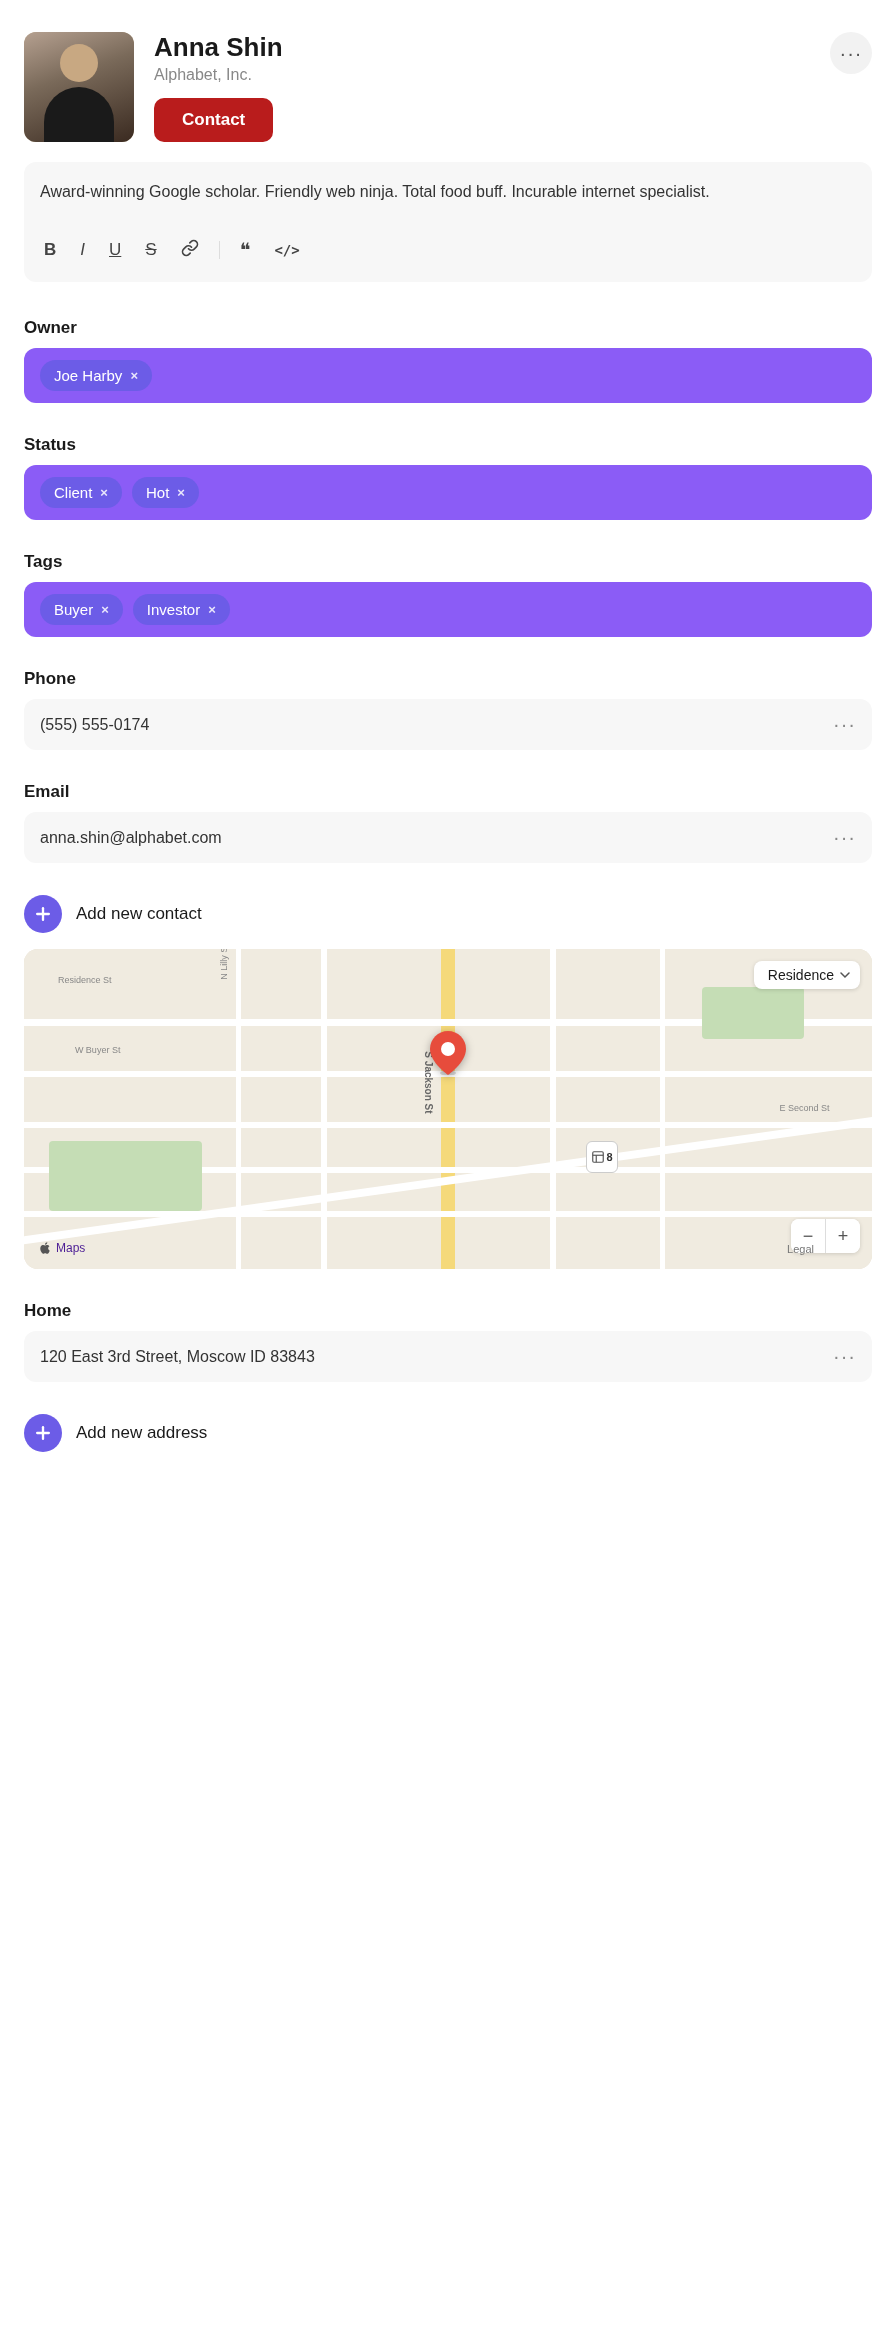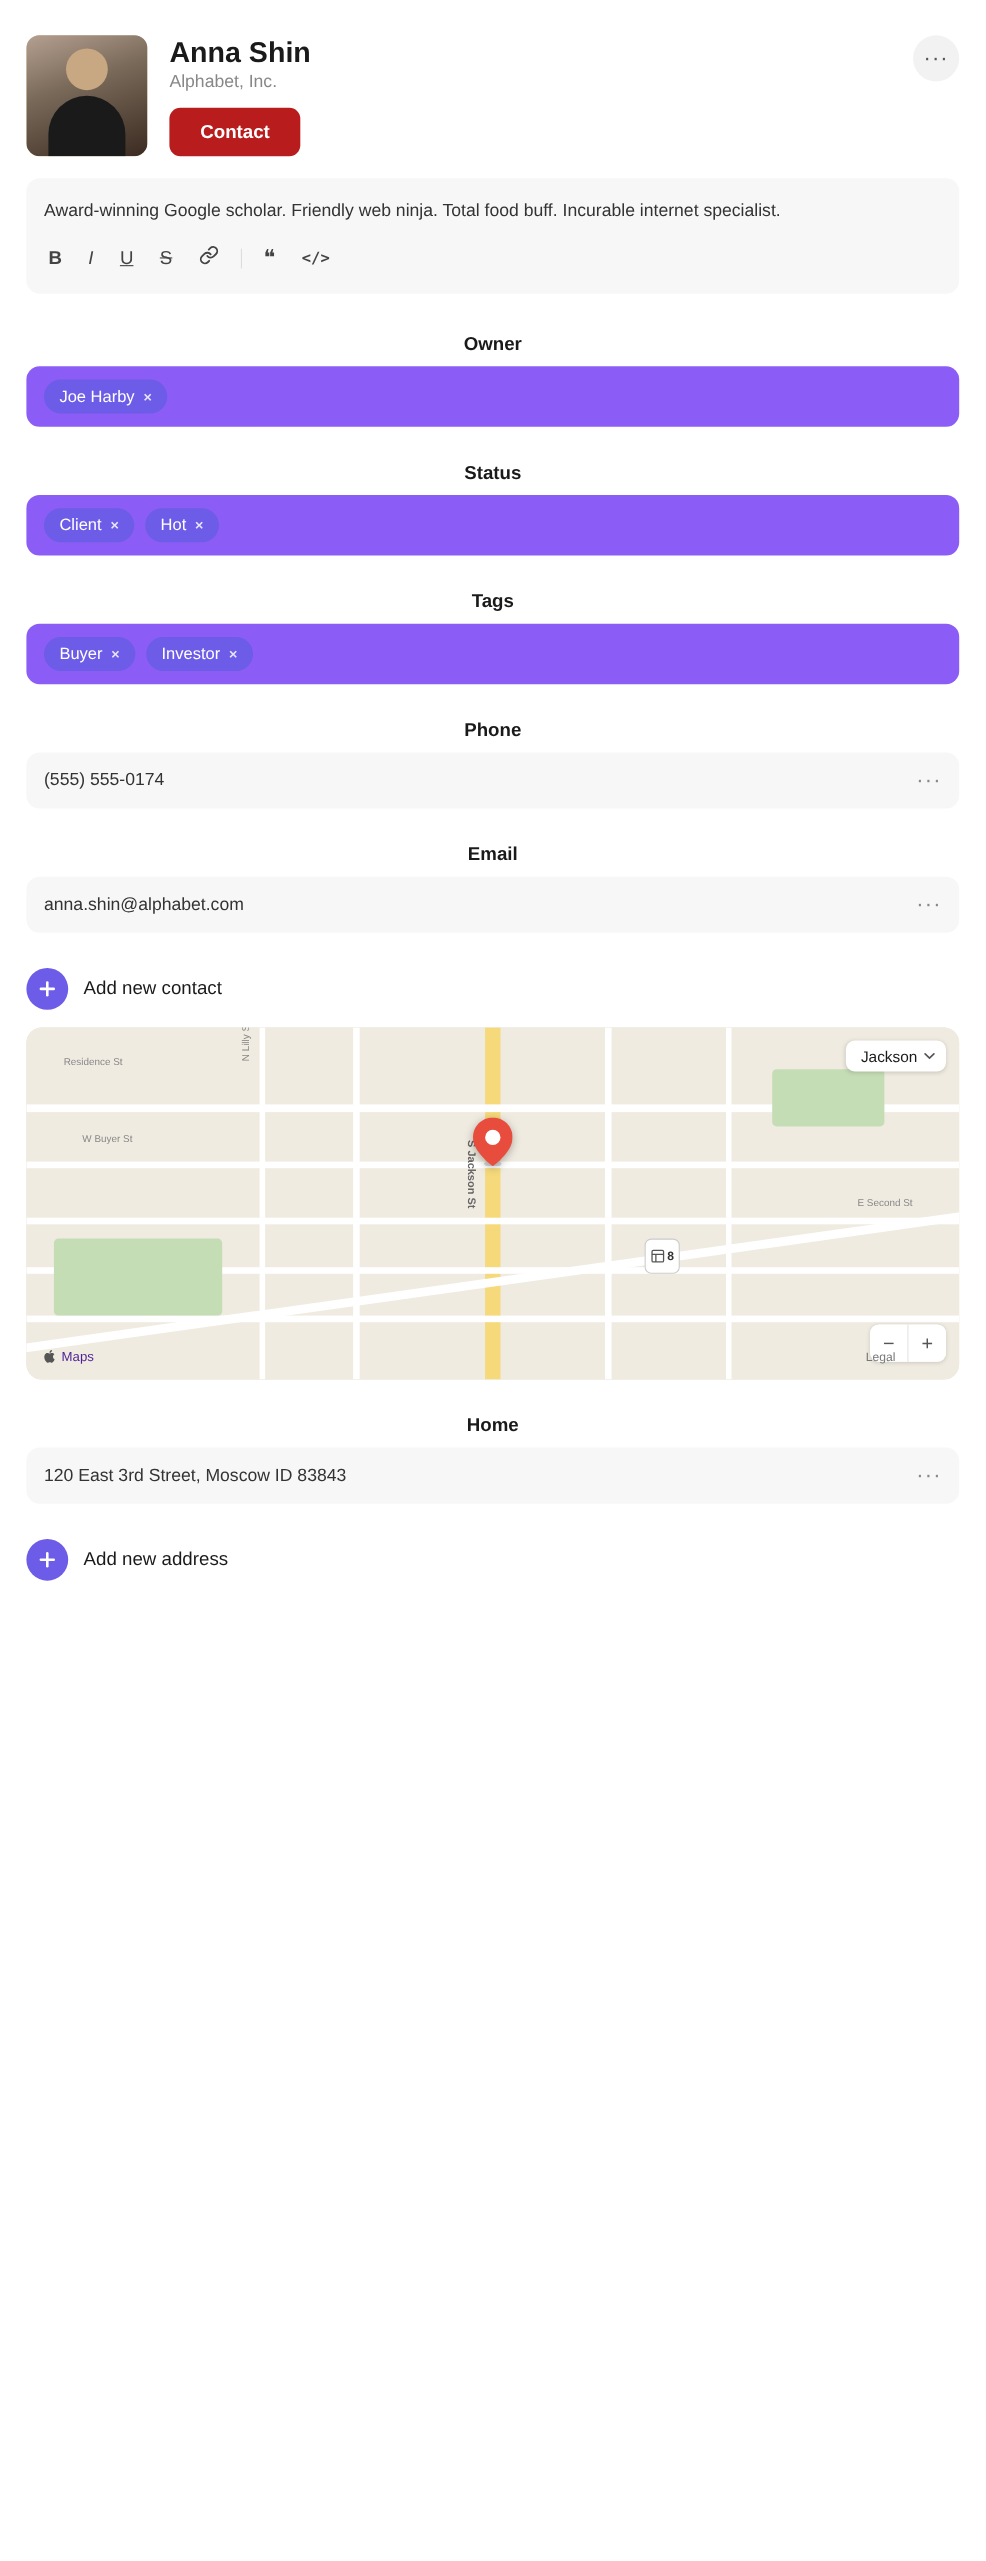--- a/index.html
+++ b/index.html
@@ -105,21 +105,21 @@
     .bio-section {
       margin: 0 24px 24px 24px;
       background: #f7f7f7;
       border-radius: 12px;
       padding: 18px 16px;
     }
     .bio-text {
       font-size: 16px;
       color: #333;
       line-height: 1.5;
-      margin-bottom: 16px;
+      margin-bottom: 32px;
     }
     .format-toolbar {
       display: flex;
       align-items: center;
       gap: 16px;
     }
     .fmt-btn {
       background: none;
       border: none;
       font-size: 17px;
@@ -140,21 +140,20 @@
     
     .field-section {
       padding: 12px 24px 0 24px;
       margin-bottom: 20px;
     }
     .field-label {
       font-size: 17px;
       font-weight: 600;
       color: #1a1a1a;
       margin-bottom: 10px;
-      text-align: center;
     }
     .field-box {
       background: #f7f7f7;
       border-radius: 12px;
       padding: 14px 16px;
       display: flex;
       align-items: center;
       justify-content: space-between;
     }
     .field-value {
@@ -568,21 +567,21 @@
     <div class="map-badge">
       <svg width="14" height="14" viewBox="0 0 24 24" fill="none" stroke="#555" stroke-width="2">
           <rect x="3" y="3" width="18" height="18" rx="2"></rect>
           <path d="M3 9h18"></path>
           <path d="M9 21V9"></path>
         </svg>
       <span style="font-size:11px;font-weight:700;color:#333;margin-left:2px;">8</span>
     </div>
 
     <div class="map-dropdown">
-      <span>Jackson</span>
+      <span>Residence</span>
       <svg width="10" height="7" viewBox="0 0 10 7">
           <path d="M1 1l4 4 4-4" stroke="#555" stroke-width="1.5" fill="none" stroke-linecap="round"></path>
         </svg>
     </div>
 
     <div class="map-controls">
       <button class="map-ctrl-btn">−</button>
       <div class="map-ctrl-divider"></div>
       <button class="map-ctrl-btn">+</button>
     </div>

